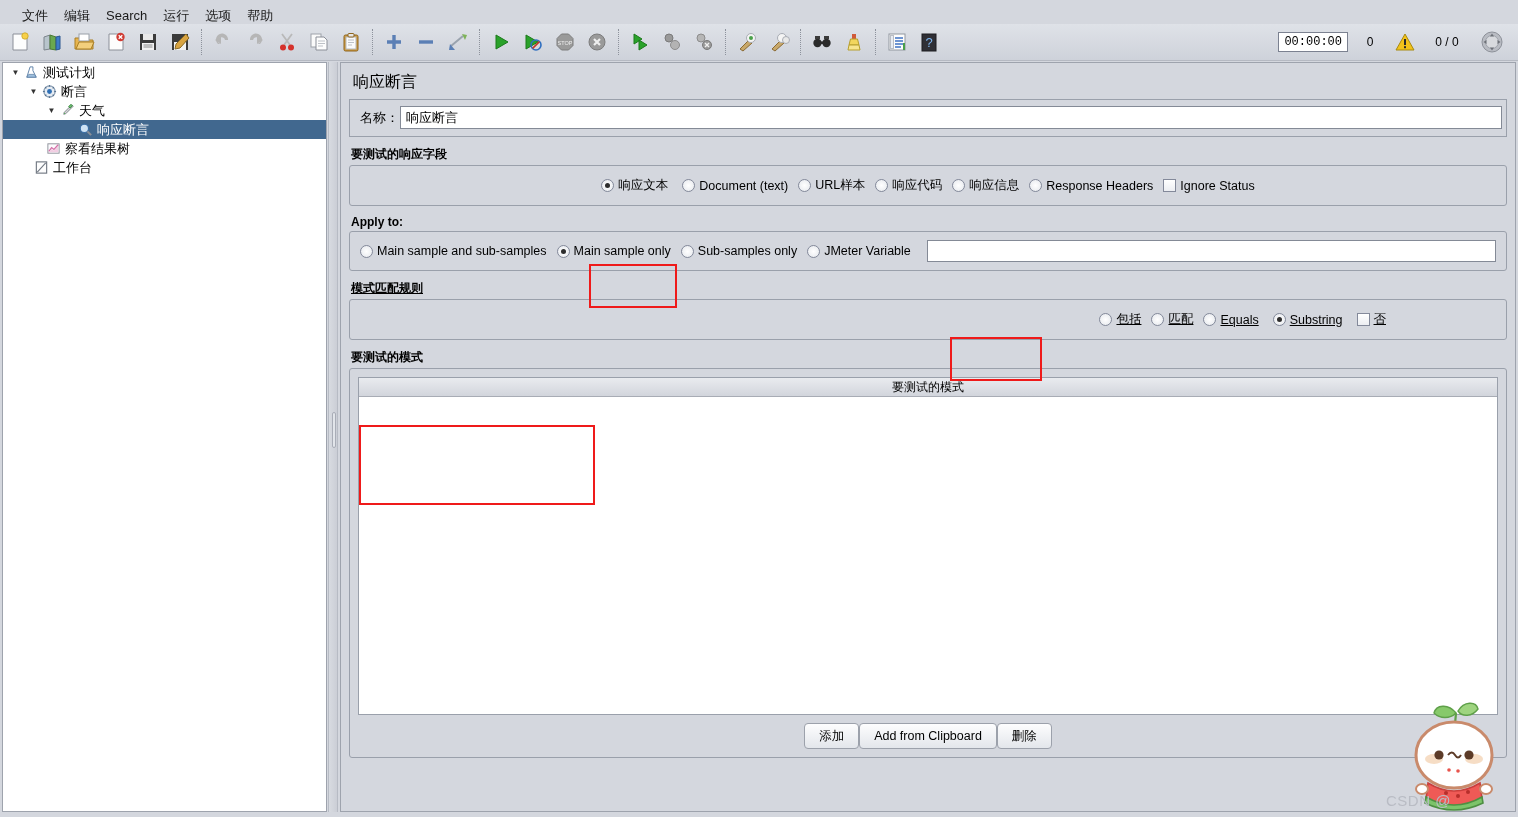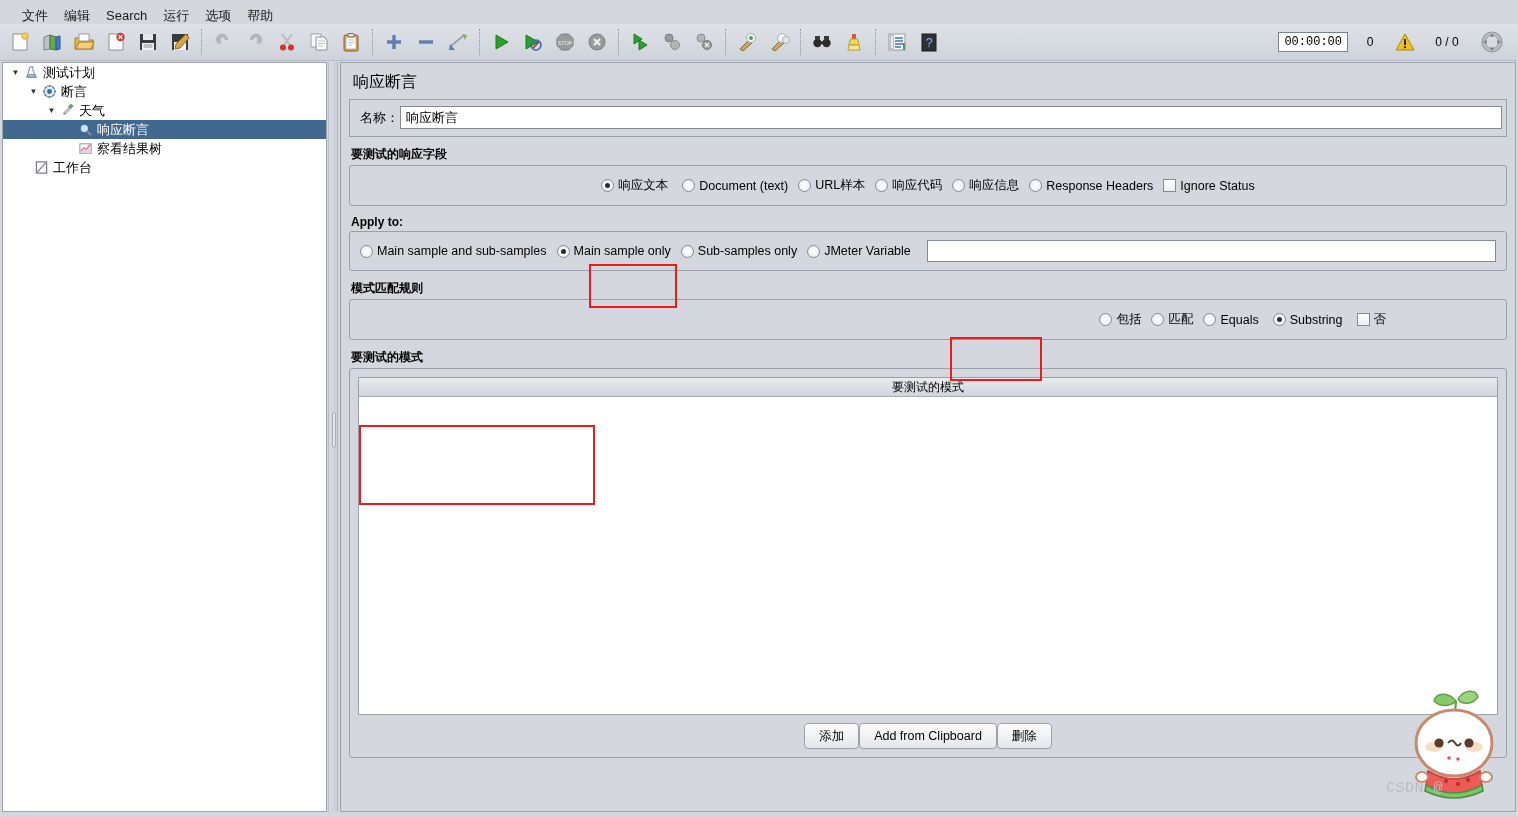--- a/index.html
+++ b/index.html
@@ -179,22 +179,22 @@
   .btn {
     min-width: 44px; height: 26px; padding: 0 14px;
     border: 1px solid #9ca1ab; border-radius: 4px;
     background: linear-gradient(#fdfdfe,#e3e6eb);
     font-size: 12.5px; color: #000; cursor: default;
     display: inline-flex; align-items: center; justify-content: center;
   }
 
   
   .watermark {
-    position: absolute; right: 4px; bottom: 12px; width: 130px; height: 135px;
-    pointer-events: none; z-index: 9; font-family: Liberation Mono, monospace;
+    position: absolute; right: 4px; bottom: 0; width: 130px; height: 135px;
+    pointer-events: none; z-index: 9;
   }
   .wm-text {
     position: absolute; left: 2px; bottom: 8px;
     font-size: 15px; color: #b9bcc4; letter-spacing: .5px;
     white-space: nowrap;
   }
   .mascot { position: absolute; right: 4px; bottom: 6px; }
 </style>
 </head>
 <body>
@@ -498,21 +498,21 @@
       <span class="twisty"></span>
       <span class="t-icon">
         <svg width="15" height="15" viewBox="0 0 16 16">
           <circle cx="6.8" cy="6.8" r="4.4" fill="#cfe3f5" stroke="#3a6ea5" stroke-width="1.2"></circle>
           <path d="M10 10 L14 14" stroke="#8a8f98" stroke-width="2.2"></path>
         </svg>
       </span>
       <span class="t-label">响应断言</span>
     </div>
 
-    <div class="tree-row" style="padding-left:60px;">
+    <div class="tree-row" style="padding-left:28px;">
       <span class="twisty"></span>
       <span class="t-icon">
         <svg width="15" height="15" viewBox="0 0 16 16">
           <rect x="2" y="3" width="12" height="10" fill="#fbfbfd" stroke="#8d919a"></rect>
           <path d="M3 11 L6 7 L8.5 9 L13 4" fill="none" stroke="#d56fa8" stroke-width="1.4"></path>
           <path d="M3 12 L6 8.5 L8.5 10 L13 5.5 L13 12 Z" fill="#f2cde2"></path>
         </svg>
       </span>
       <span class="t-label">察看结果树</span>
     </div>
@@ -594,21 +594,21 @@
           <span class="rlabel">Sub-samples only</span>
         </label>
         <label class="radio-item">
           <span class="radio"></span>
           <span class="rlabel">JMeter Variable</span>
         </label>
         <input class="txtfield-inline" type="text" placeholder="" style="">
       </div>
     </div>
 
-    <div class="group" style="position:relative;">
+    <div class="group" style="position:relative;text-decoration:underline;">
       <div class="group-title">模式匹配规则</div>
       <div class="group-body" style="justify-content:flex-end; padding:11px 120px 11px 24px;">
         <label class="radio-item">
           <span class="radio"></span>
           <span class="rlabel">包括</span>
         </label>
         <label class="radio-item">
           <span class="radio"></span>
           <span class="rlabel">匹配</span>
         </label>

